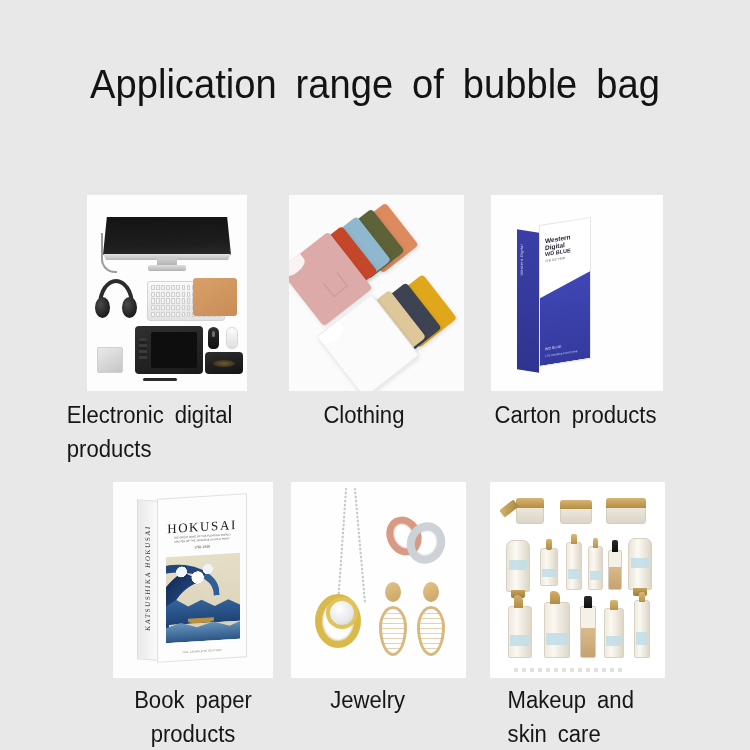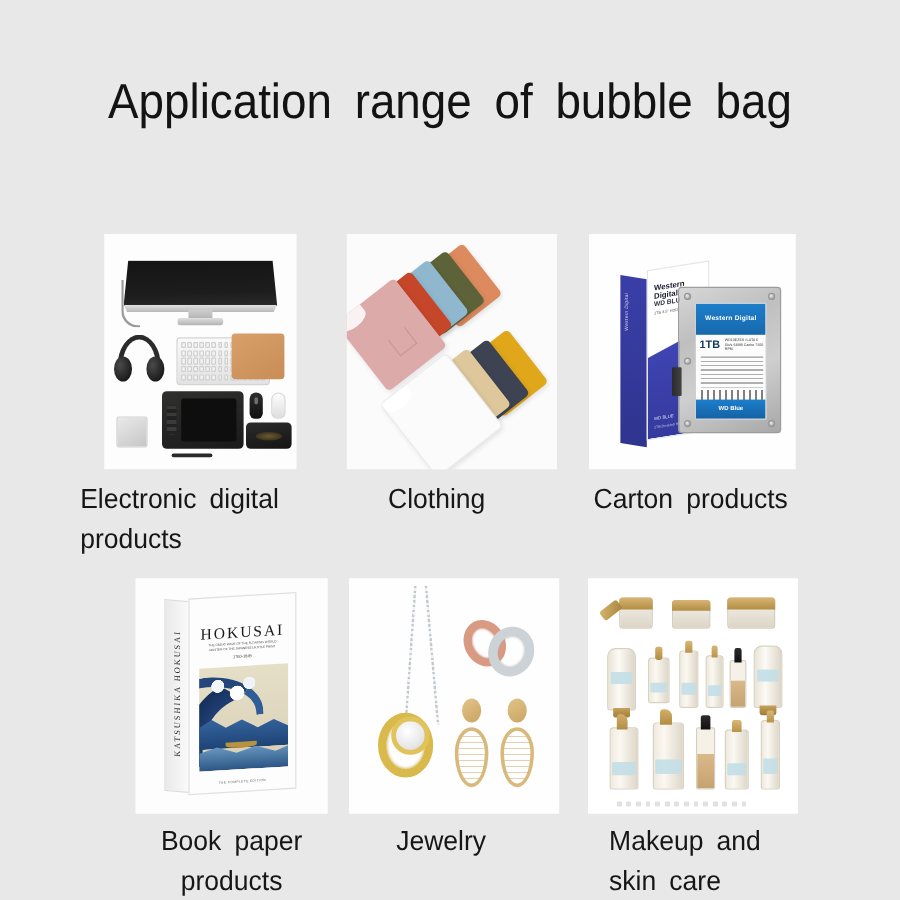--- a/index.html
+++ b/index.html
@@ -606,38 +606,20 @@
             <div class="wd-box-face">
               <div class="blue-wedge"></div>
               <div class="wdtitle">Western Digital</div>
               <div class="wdmodel">WD BLUE</div>
               <div class="wdsub">1TB 3.5" HDD</div>
               <div class="wdfoot">WD BLUE</div>
               <div class="wdfoot2">1TB Desktop Hard Drive</div>
             </div>
           </div>
 
-          <div class="hdd">
-            <i class="screw s1"></i>
-            <i class="screw s2"></i>
-            <i class="screw s3"></i>
-            <i class="screw s4"></i>
-            <i class="screw s5"></i>
-            <div class="hdd-conn"></div>
-            <div class="hdd-label">
-              <div class="lbl-top">Western Digital</div>
-              <div class="lbl-cap">1TB</div>
-              <div class="lbl-spec">WD10EZEX
-S-ATA 6 Gb/s
-64MB Cache 7200 RPM</div>
-              <div class="lbl-lines"></div>
-              <div class="lbl-certs"></div>
-              <div class="lbl-bottom">WD Blue</div>
-            </div>
-          </div>
 
         </div>
       </div>
       <div class="caption cap-left">Carton  products</div>
     </div>
 
     <div class="cell" id="cell-book">
       <div class="card">
         <div class="b-scene">
           <div class="book">

